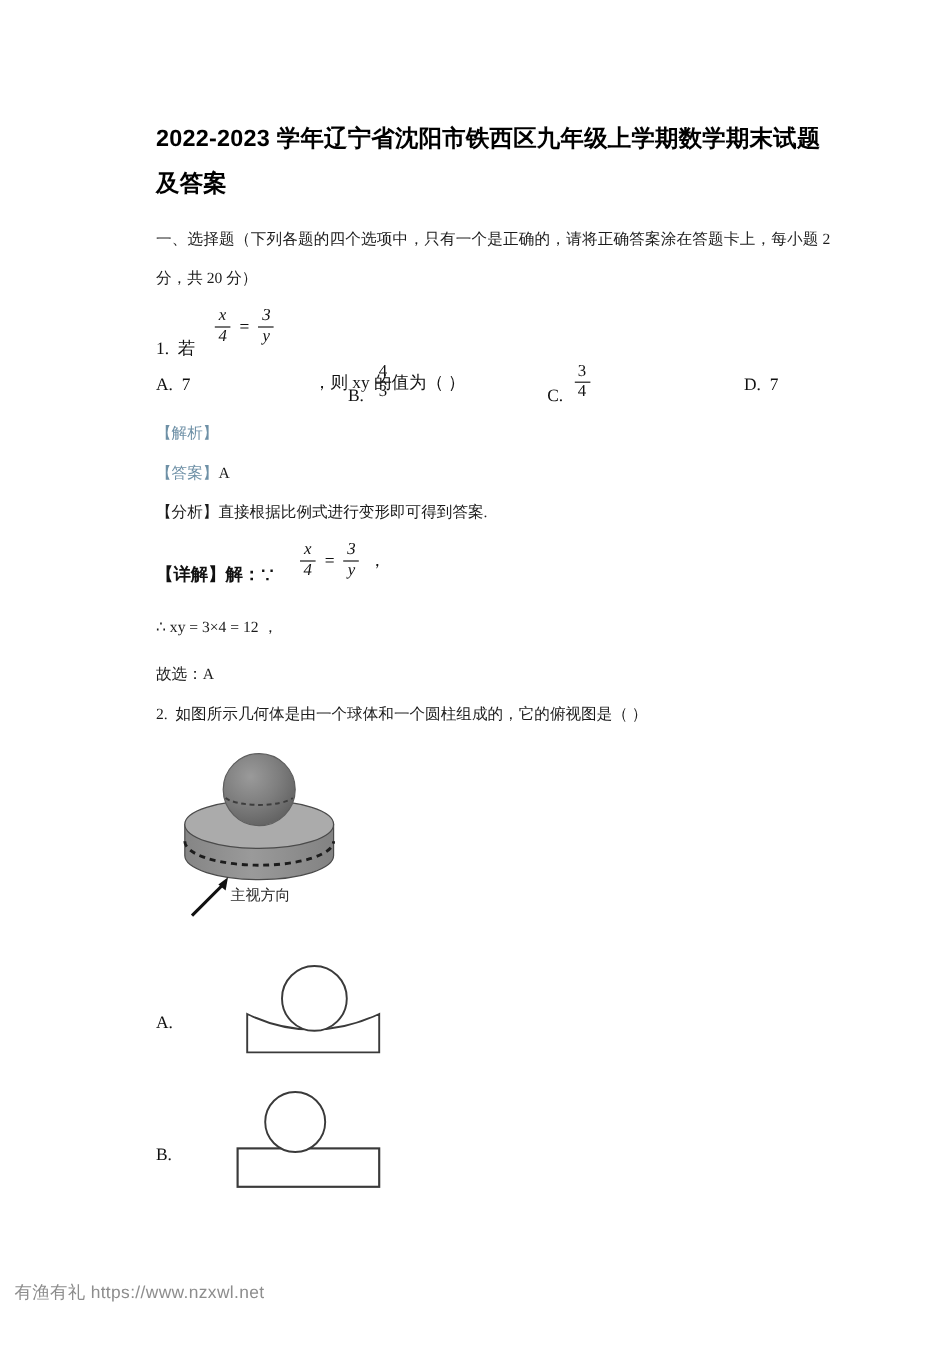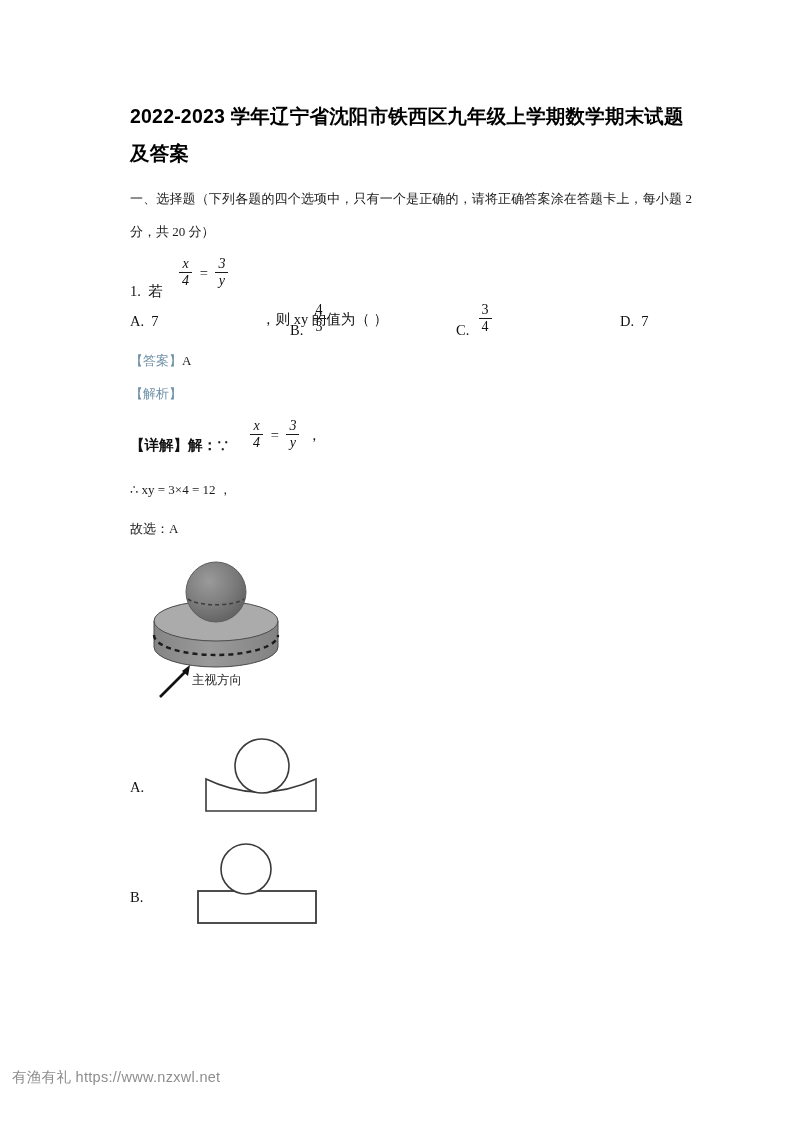--- a/index.html
+++ b/index.html
@@ -211,27 +211,28 @@
           <span class="num">3</span>
           <span class="den">4</span>
         </span>
       </span>
       <span class="opt" style="left:490px;">
         <span class="lbl">D.</span>&nbsp;&nbsp;<span>7</span>
       </span>
     </div>
 
     <p class="para">
+      <span class="blue">【解析】</span>
+    </p>
+
+    <p class="para">
       <span class="blue">【答案】</span><span>A</span>
     </p>
 
-    <p class="para">
-      <span class="blue">【解析】</span>
-    </p>
-
+    <p class="para">【分析】直接根据比例式进行变形即可得到答案.</p>
 
     <div class="spacer-6"></div>
 
     <div class="detail-line">
       <span class="lead"><span>【详解】解：</span><span>∵</span></span>
       <span class="eq">
         <span class="mfrac">
           <span class="num">x</span>
           <span class="den">4</span>
         </span>
@@ -246,20 +247,23 @@
 
     <div class="spacer-10"></div>
 
     <p class="para" style="">∴ xy = 3×4 = 12 ，</p>
 
     <div class="spacer-6"></div>
 
     <p class="para">故选：A</p>
 
 
+    <p class="para">
+      <span>2.</span>&nbsp;&nbsp;<span>如图所示几何体是由一个球体和一个圆柱组成的，它的俯视图是（      ）</span>
+    </p>
 
     <div class="spacer-14"></div>
 
     <div class="fig-solid">
       <svg width="200" height="150" viewBox="0 0 200 150">
         <defs>
           <radialGradient id="sphGrad" cx="38%" cy="32%" r="72%">
             <stop offset="0%" stop-color="#9a9a9a"></stop>
             <stop offset="55%" stop-color="#7e7e7e"></stop>
             <stop offset="100%" stop-color="#626262"></stop>

